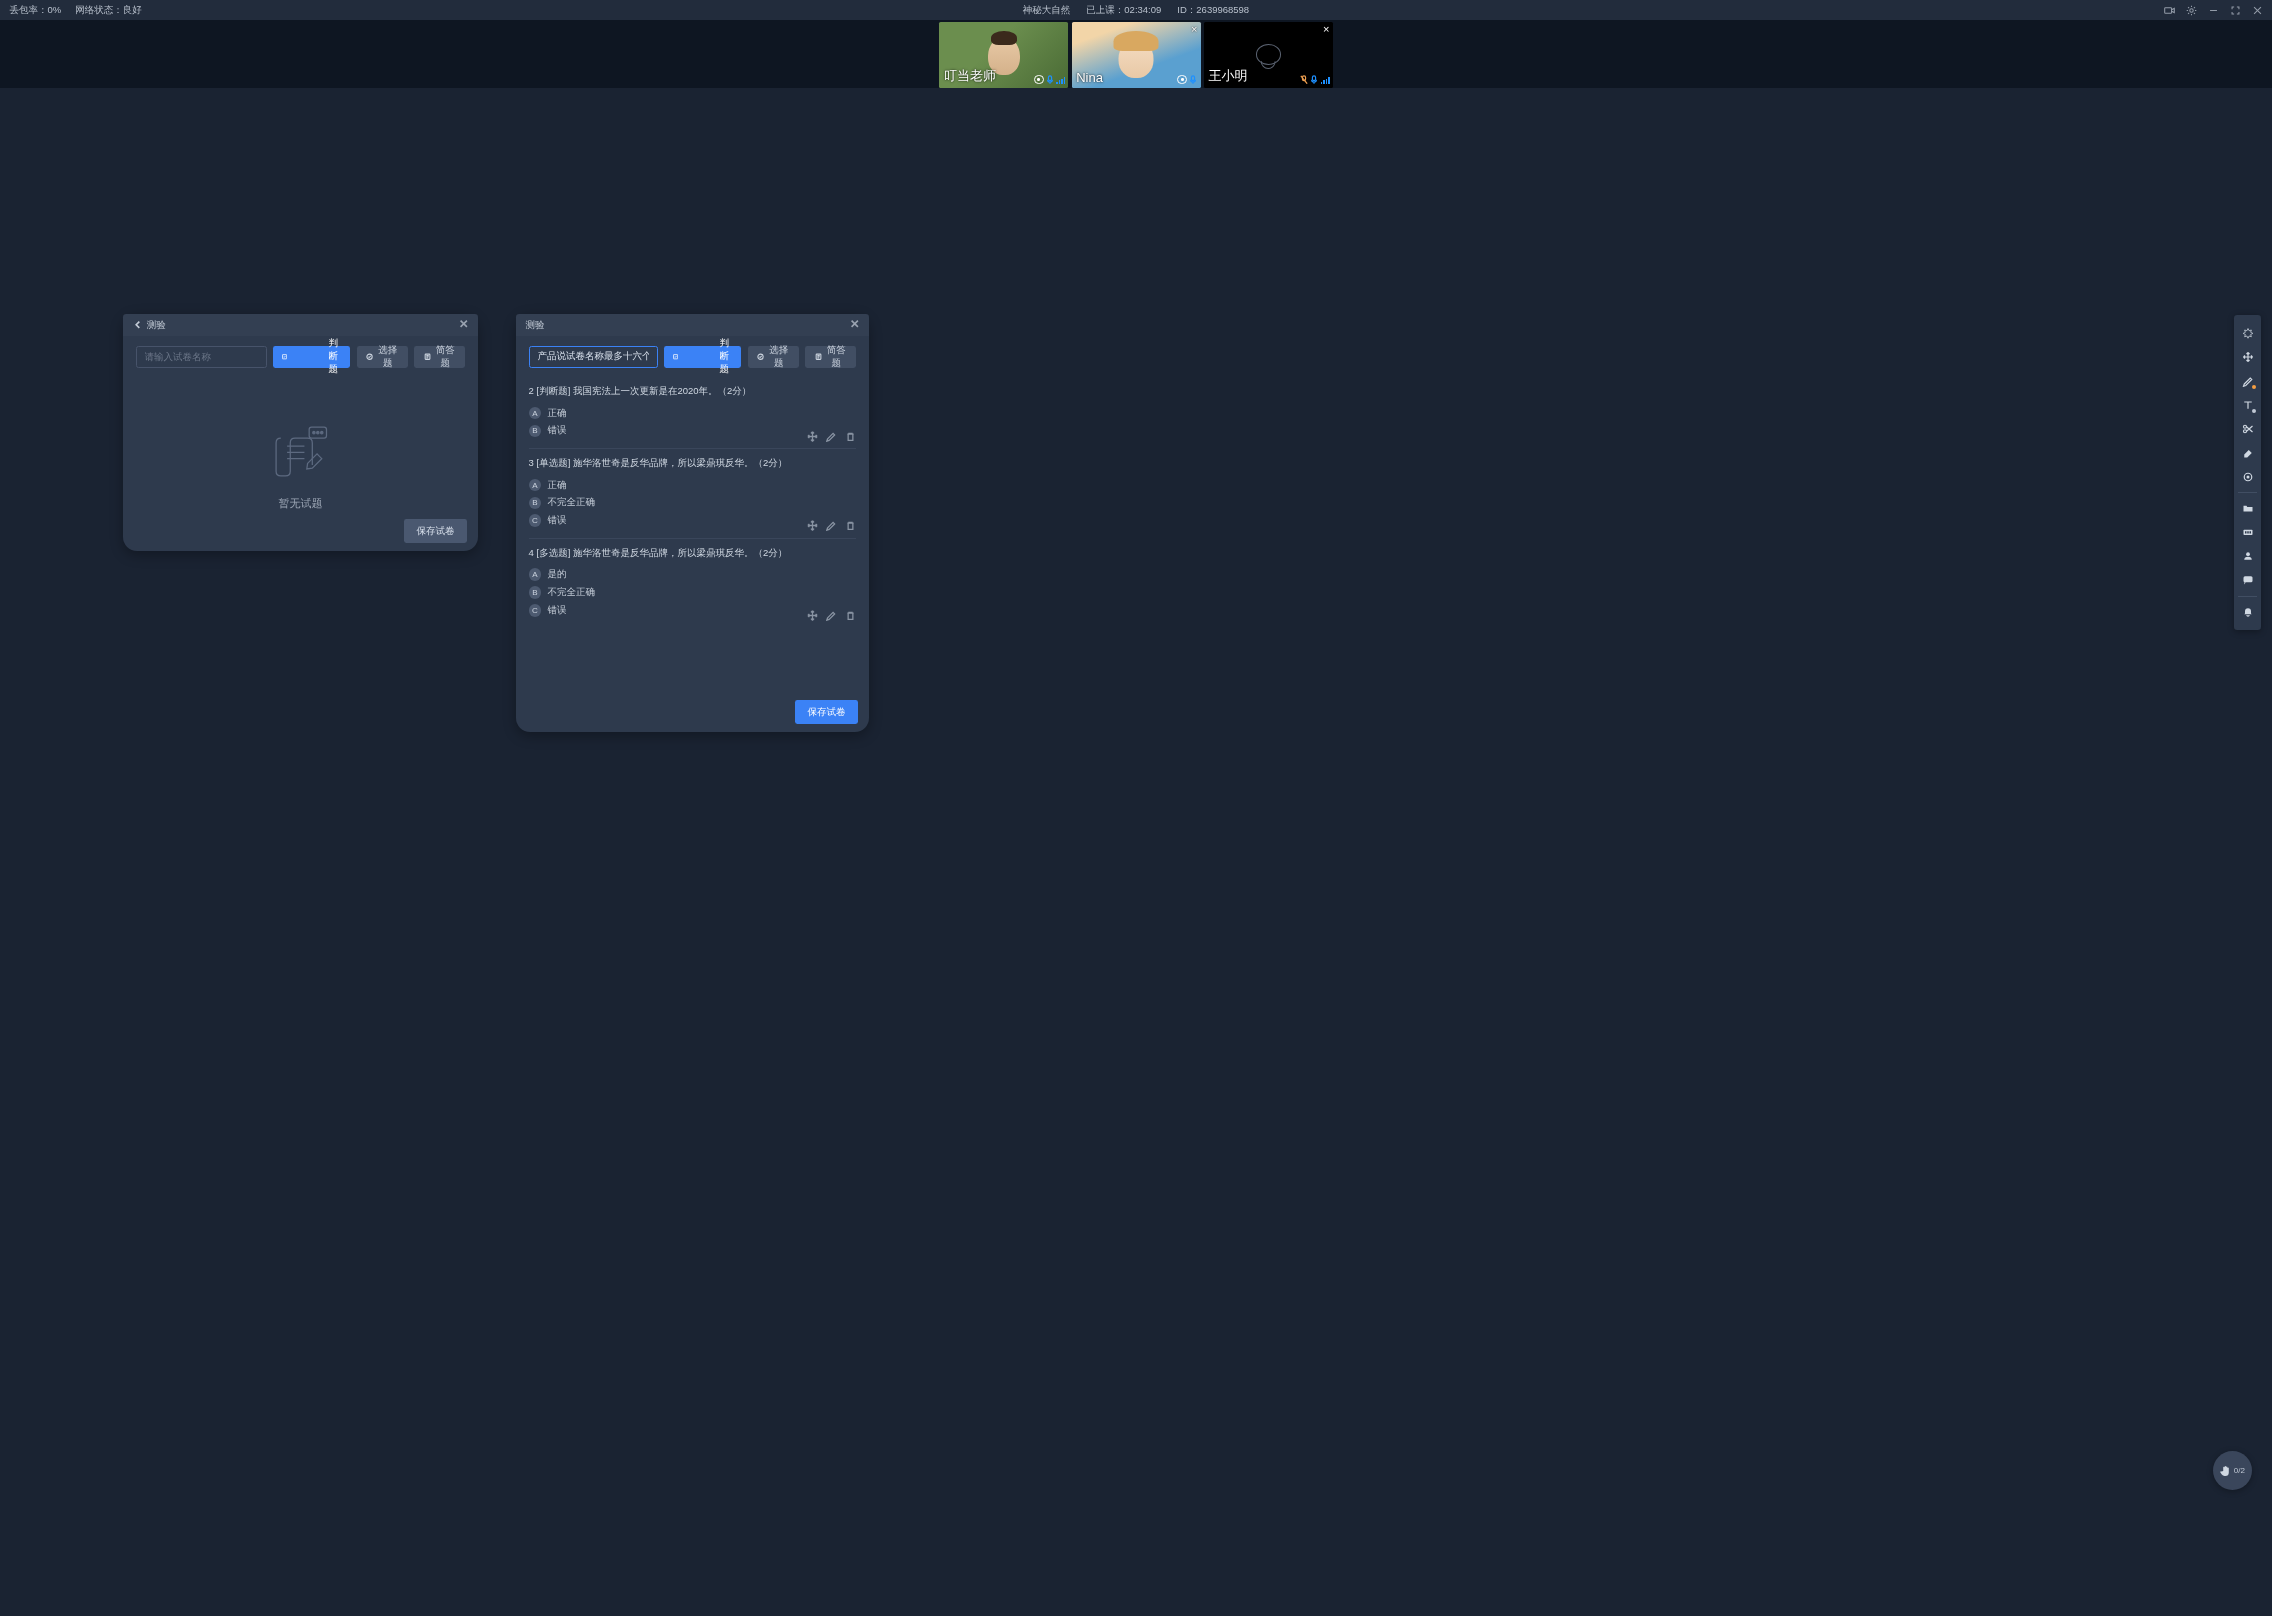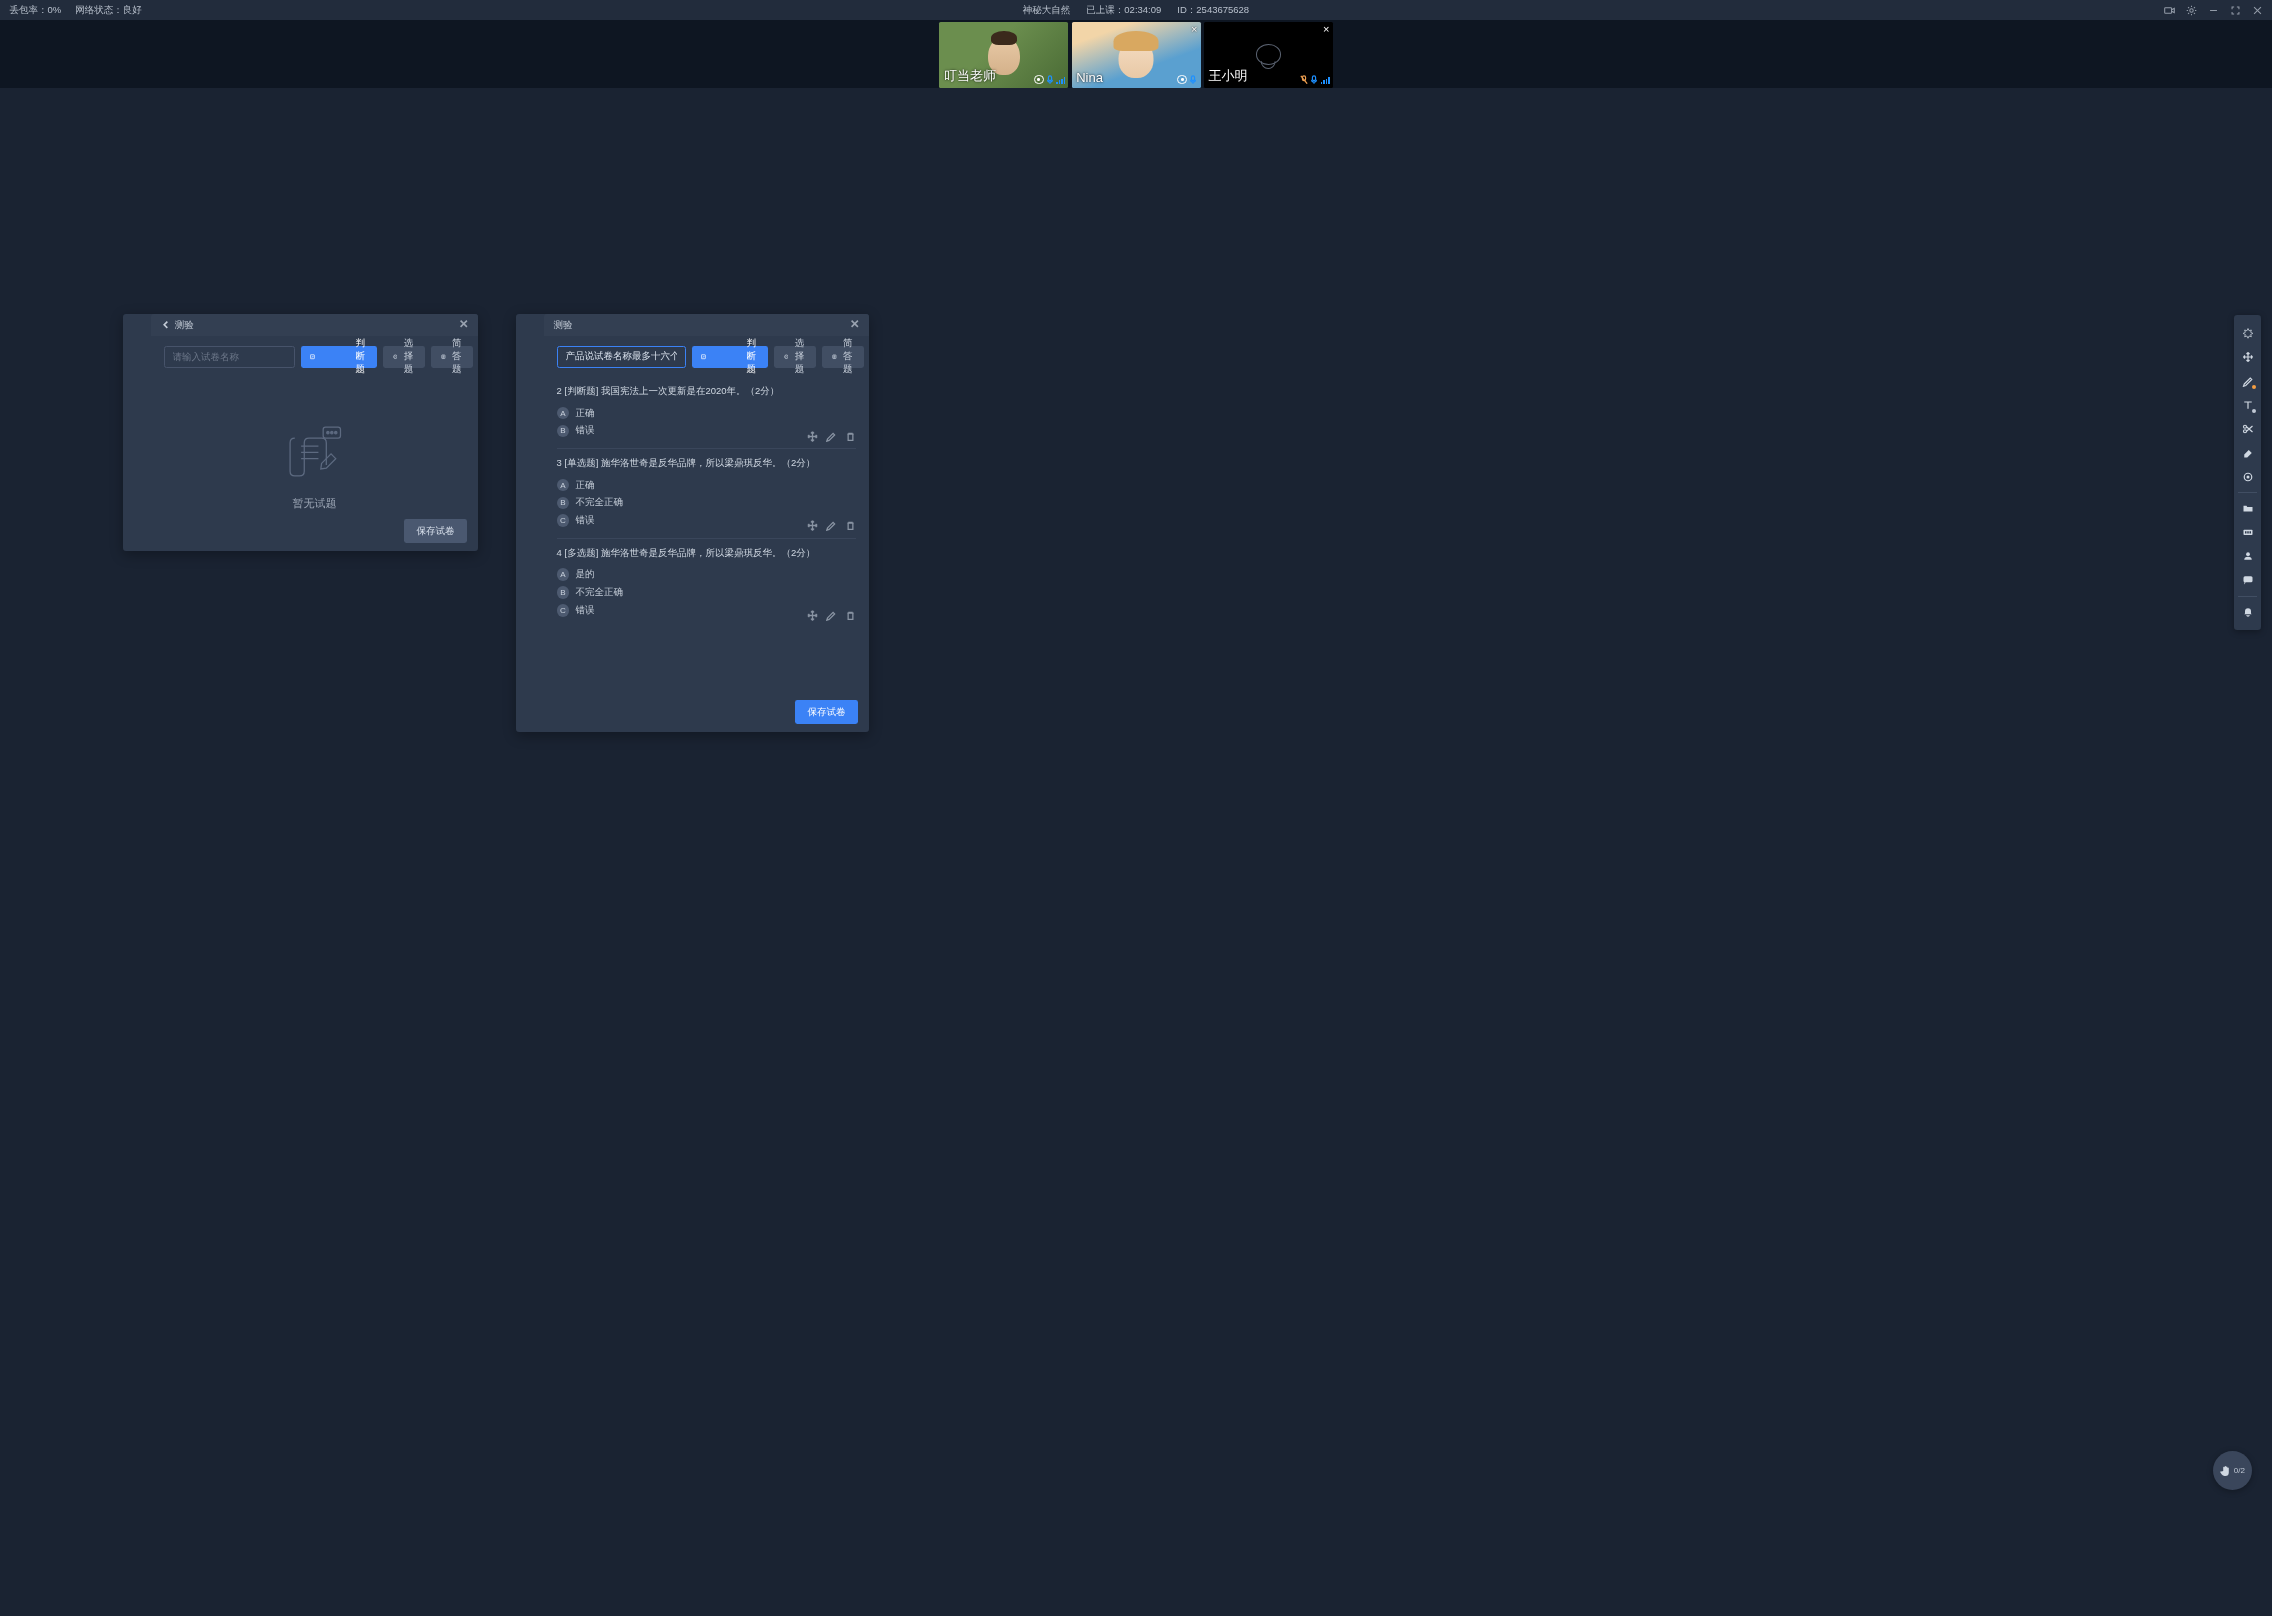--- a/index.html
+++ b/index.html
@@ -89,25 +89,24 @@
   bottom: 0;
   left: 0;
   right: 0;
   background: #1a2332;
 }
 
 
 .panel {
   position: absolute;
   background: #2e3a4d;
-  border-radius: 3px;
+  border-radius: 14px;
   display: flex;
   flex-direction: column;
   box-shadow: 0 3.2px 12.6px rgba(0,0,0,0.3);
-  padding-left: 28px;
 }
 .panel-left {
   left: 123px; top: 226px; width: 355px; height: 237px;
 }
 .panel-right {
   left: 516px; top: 226px; width: 353px; height: 418px;
 }
 .panel-header {
   height: 22px;
   display: flex;
@@ -273,21 +272,21 @@
 <body>
 
 <div class="top-bar">
   <div class="top-left">
     <span>丢包率：0%</span>
     <span>网络状态：良好</span>
   </div>
   <div class="top-center">
     <span>神秘大自然</span>
     <span>已上课：02:34:09</span>
-    <span>ID：2543675628</span>
+    <span>ID：2639968598</span>
   </div>
   <div class="top-right">
     <span class="win-icon">
         <svg viewBox="0 0 16 16">
           <rect x="1" y="4" width="10" height="8" rx="1"></rect>
           <path d="M11 7 L15 5 L15 11 L11 9"></path>
         </svg>
       </span>
     <span class="win-icon">
         <svg viewBox="0 0 16 16">

